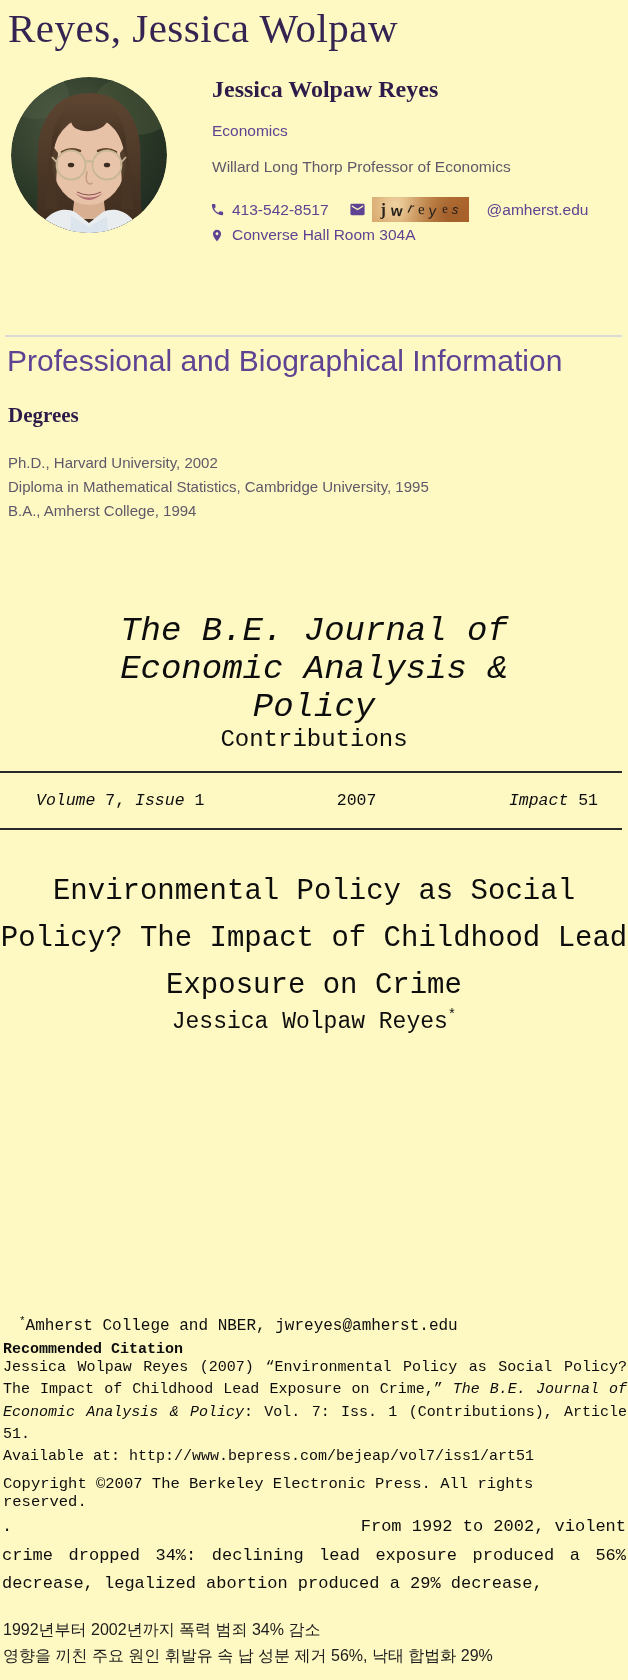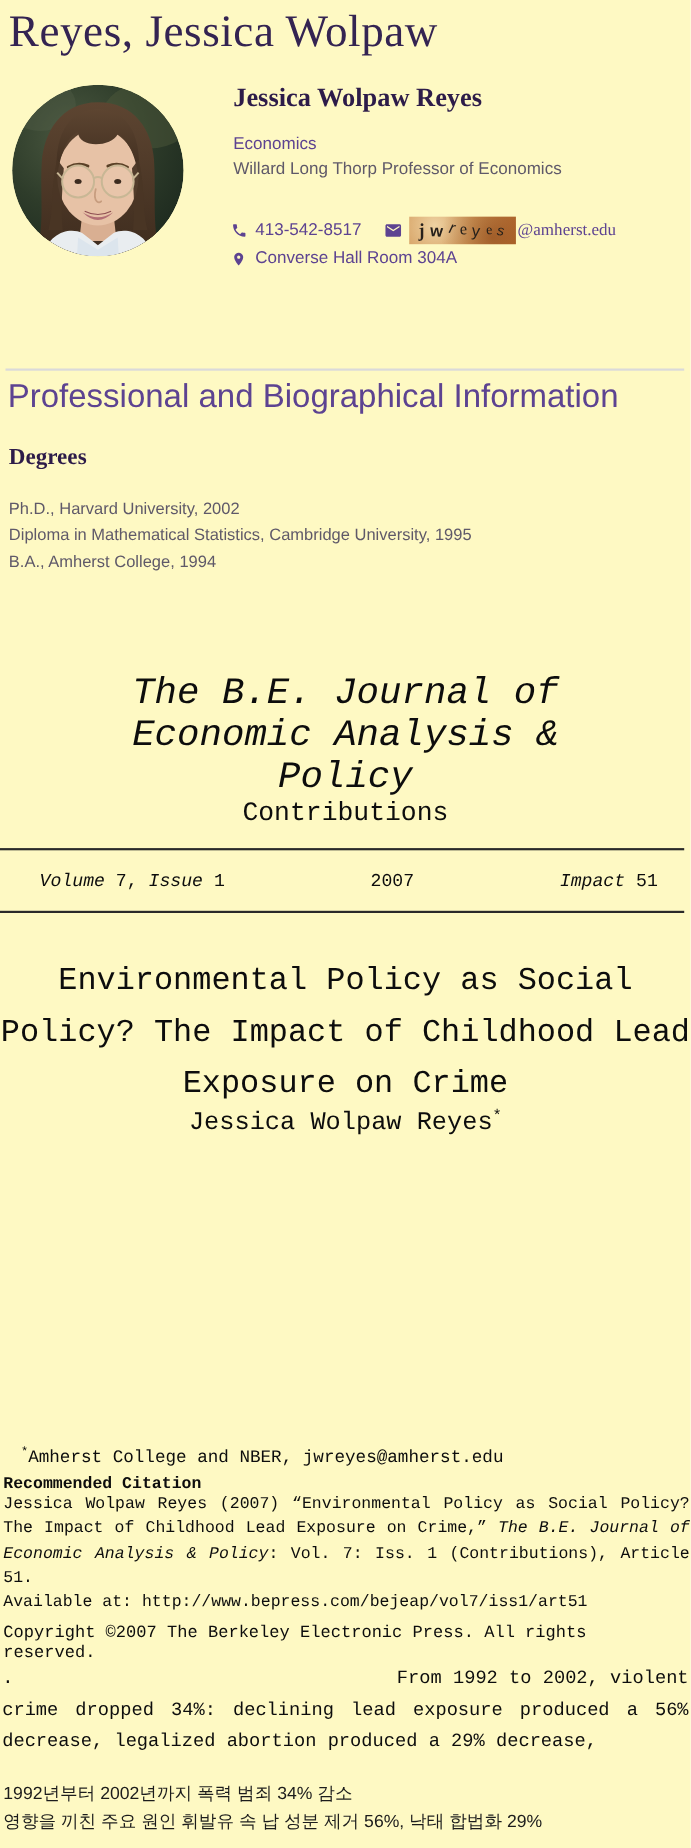--- a/index.html
+++ b/index.html
@@ -24,21 +24,21 @@
   .profile-name {
     position:absolute; left:212px; top:76px;
     font-family:"Liberation Serif","DejaVu Serif",serif;
     font-size:24px; font-weight:700; color:#2d1c49;
   }
   .profile-dept {
     position:absolute; left:212px; top:122px;
     font-size:15.5px; color:#5d4391; cursor:pointer;
   }
   .profile-title {
-    position:absolute; left:212px; top:145px;
+    position:absolute; left:212px; top:158px;
     font-size:15.5px; color:#5f5969;
   }
   .contact-row {
     position:absolute; left:210px; top:196px; height:27px;
     display:flex; align-items:center; color:#5d4391; font-size:15.5px;
   }
   .contact-row svg { fill:#5d4391; flex:0 0 auto; }
   .phone-num { margin-left:7px; }
   .mail-icon { margin-left:20px; }
   .captcha {
@@ -49,21 +49,21 @@
       radial-gradient(circle at 24% 32%, #eed2a2 0%, #d39c5d 48%, #b96f33 100%);
   }
   .captcha span { color:#27211b; line-height:1; display:inline-block; }
   .c0 { font-family:"Liberation Serif",serif; font-style:italic; font-weight:700; font-size:17px; transform:rotate(-10deg); }
   .c1 { font-weight:700; font-size:15px; transform:rotate(4deg) translateY(1px); }
   .c2 { font-size:15px; font-style:italic; color:#6f4a26; transform:rotate(14deg) translateY(-2px); }
   .c3 { font-family:"Liberation Serif",serif; font-size:15px; transform:rotate(-3deg); }
   .c4 { font-size:15px; transform:rotate(6deg) translateY(1px); }
   .c5 { font-family:"Liberation Serif",serif; font-size:13px; transform:rotate(-6deg) translateY(-1px); }
   .c6 { font-size:13px; font-style:italic; transform:rotate(8deg); }
-  .mail-domain { margin-left:2px;font-family:Liberation Serif, serif; }
+  .mail-domain { margin-left:18px; }
   .office-row {
     position:absolute; left:210px; top:225px; height:20px;
     display:flex; align-items:center; color:#5d4391; font-size:15.5px;
   }
   .office-row svg { fill:#5d4391; }
   .office-label { margin-left:8px; }
 
   
   .divider { position:absolute; top:335px; left:5px; right:6px; height:0;
     border-top:2px solid #dadada; }

